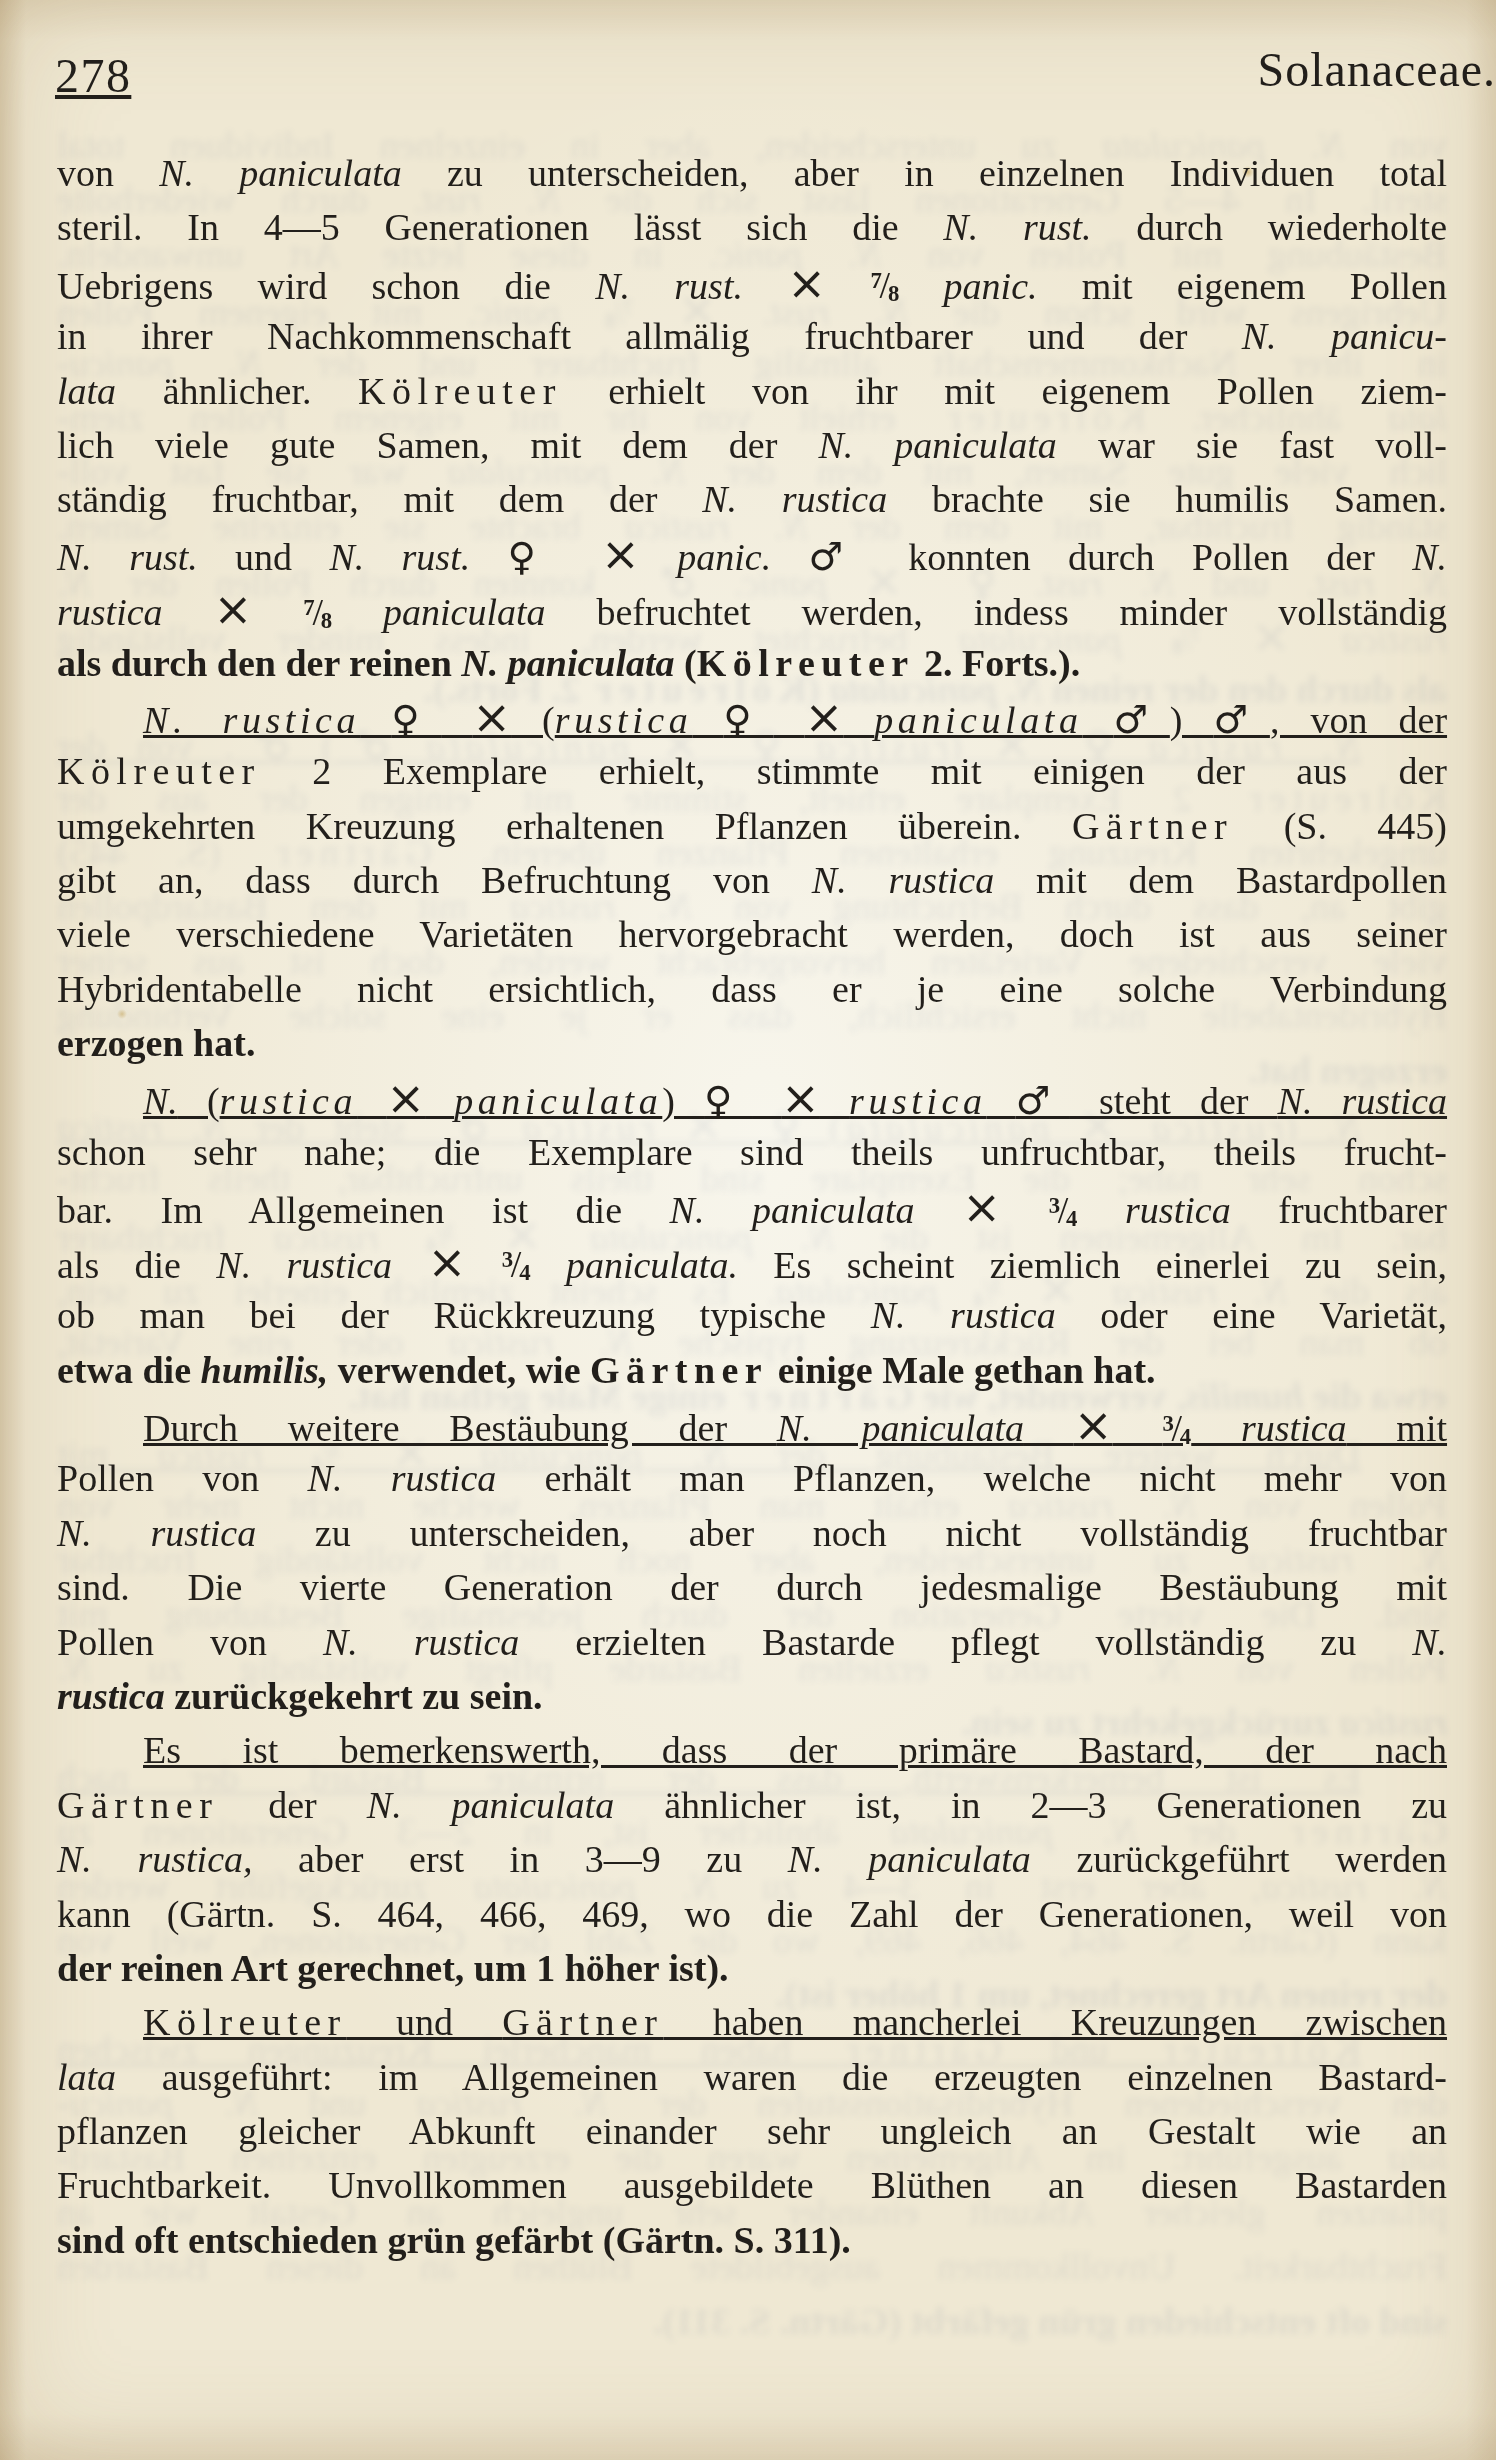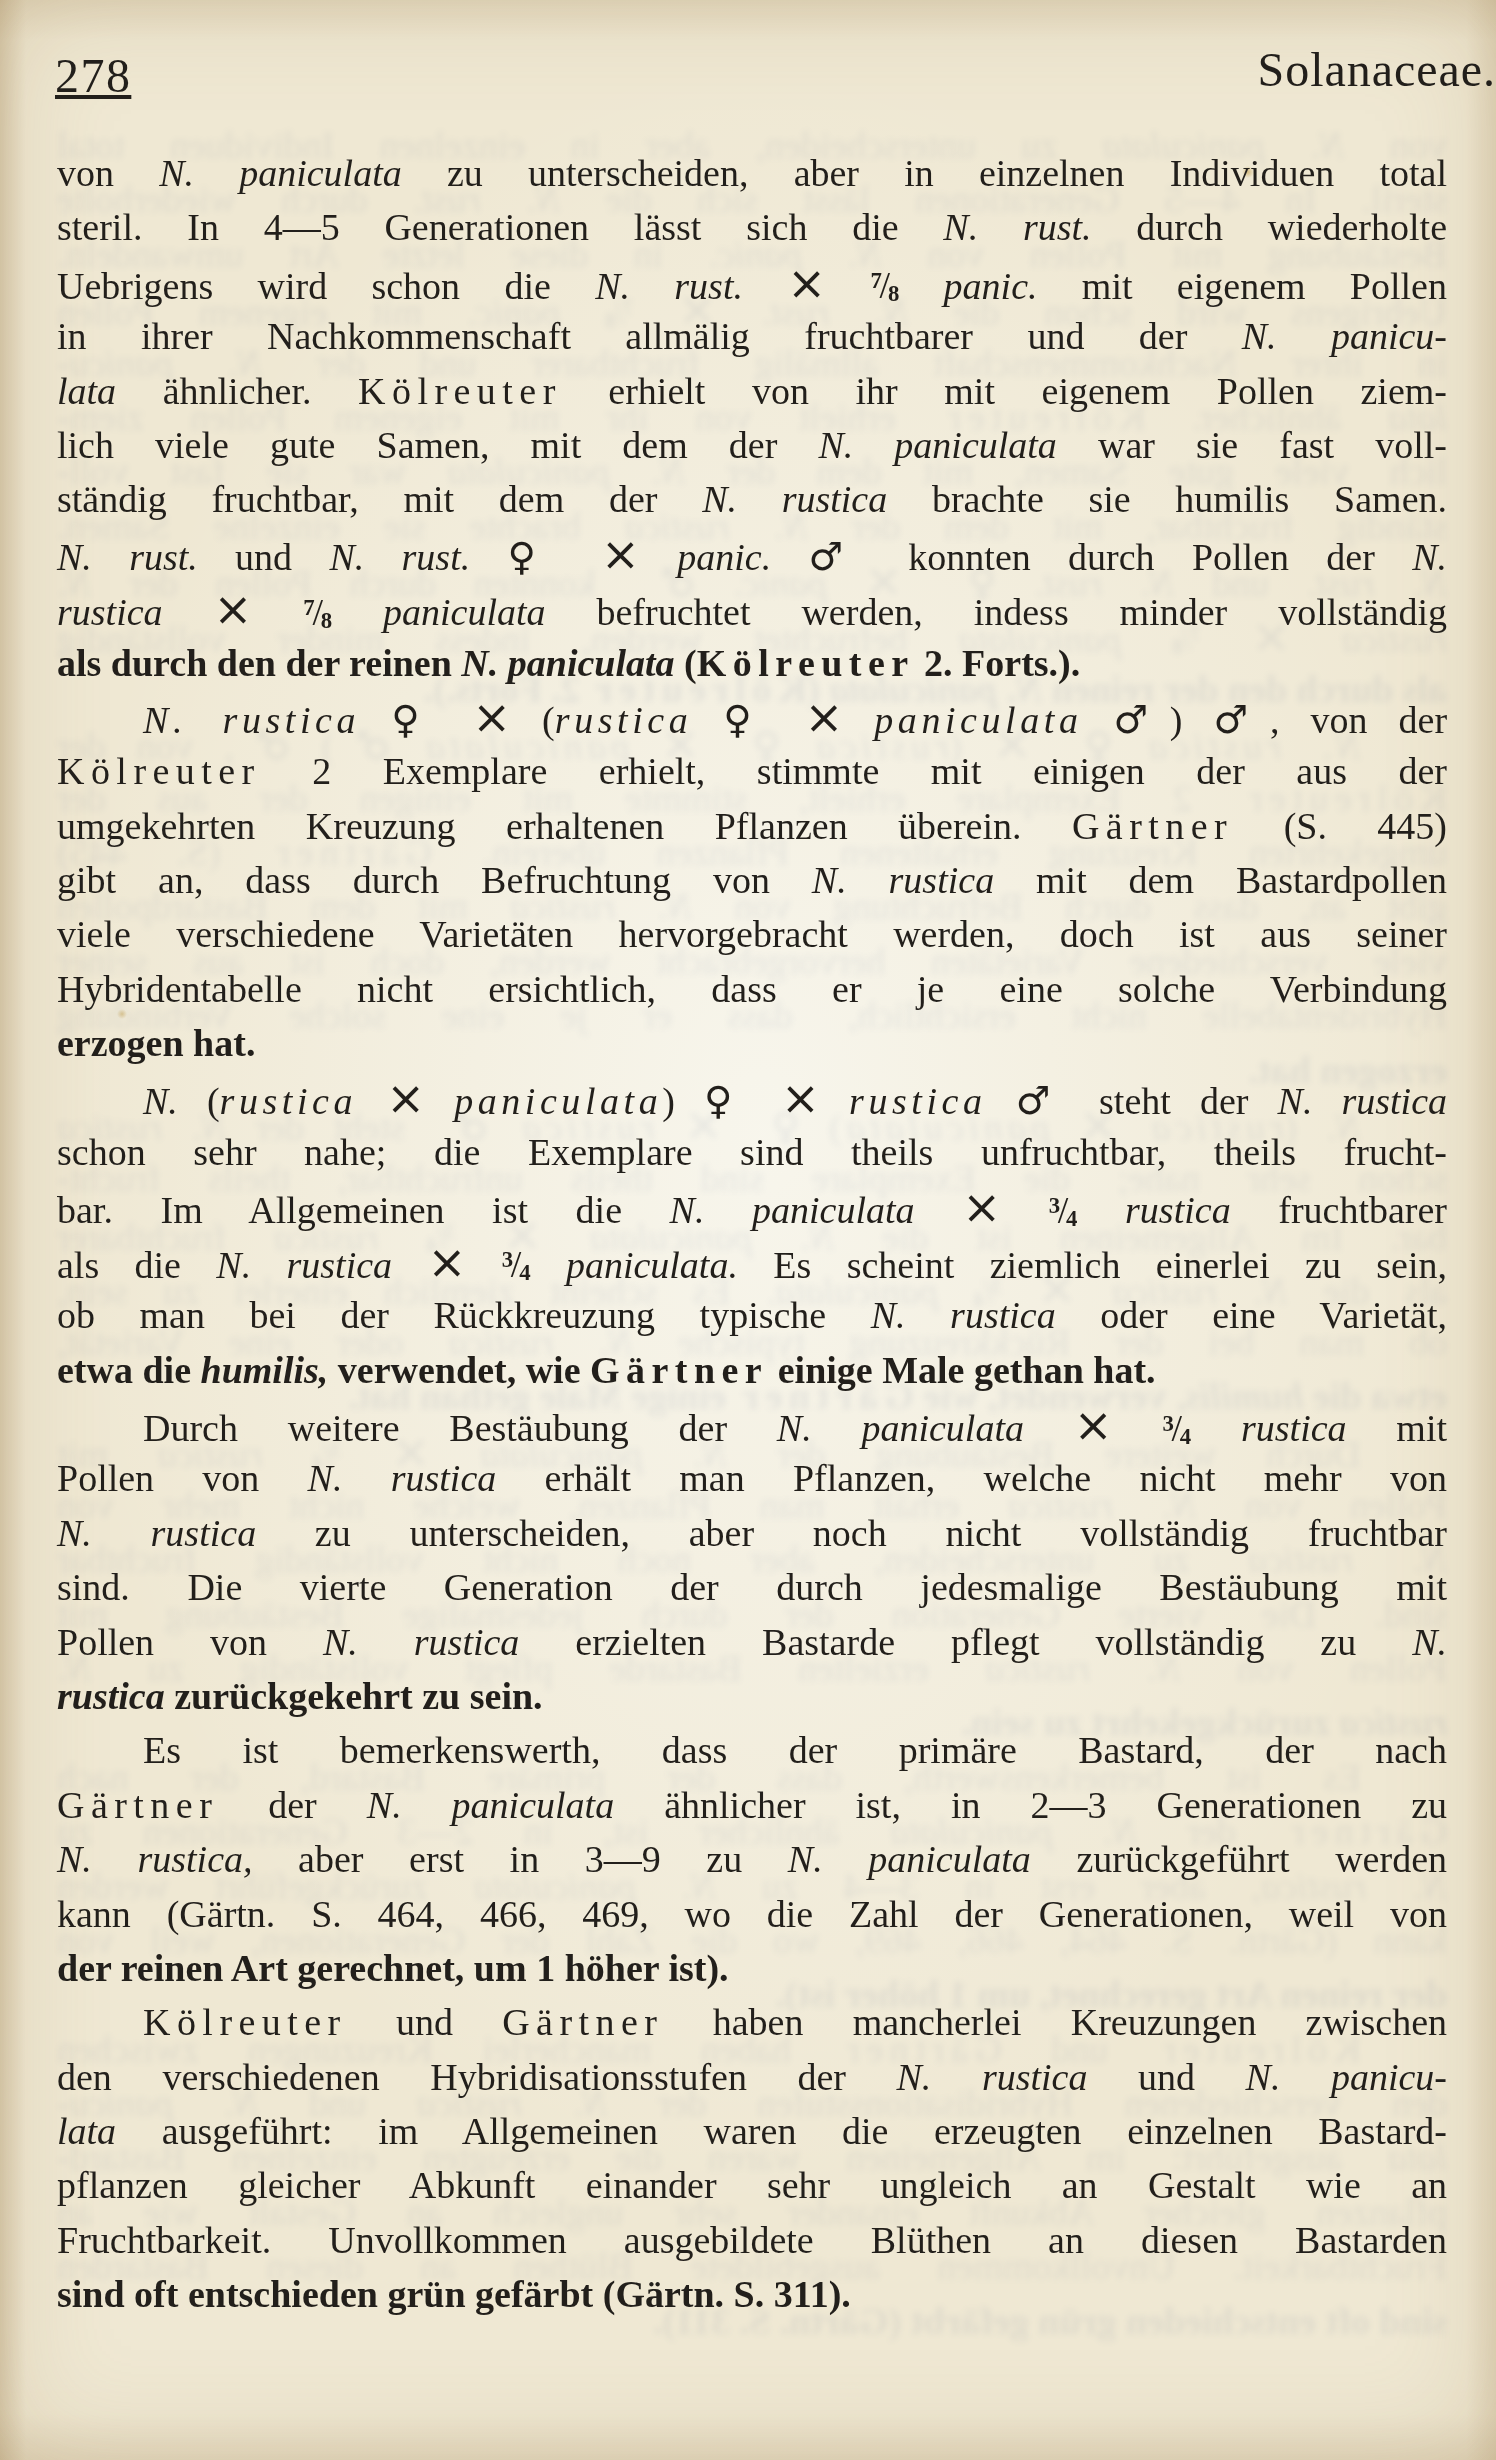--- a/index.html
+++ b/index.html
@@ -38,21 +38,21 @@
   .textblock{
     position:absolute;left:57px;top:146px;width:1390px;
     color:var(--ink);font-size:38px;
   }
   .line{
     line-height:54.4px;height:54.4px;
     text-align:justify;text-align-last:justify;
     white-space:nowrap;
   }
   .line.lastline{text-align-last:left;font-weight:bold;}
-  .line.indent{padding-left:86px;}
+  .line.indent{padding-left:86px;text-decoration:underline;}
   .s-i{font-style:italic;}
   .s-g{letter-spacing:.17em;}
   .s-is{font-style:italic;letter-spacing:.12em;}
   .s-sym{font-family:"DejaVu Sans",sans-serif;font-size:1.02em;}
   .s-cross{font-size:1.22em;}
   .frac sup{font-size:.60em;font-weight:bold;vertical-align:.42em;letter-spacing:0;}
   .frac sub{font-size:.60em;font-weight:bold;vertical-align:-.14em;letter-spacing:0;}
   .frac .fsl{margin:0 -0.06em;}
   
   .ghost{
@@ -144,19 +144,18 @@
       <div class="line"><span class="s-i">N. rustica</span><span class="s-n"> zu unterscheiden, aber noch nicht vollständig fruchtbar</span></div>
       <div class="line"><span class="s-n">sind. Die vierte Generation der durch jedesmalige Bestäubung mit</span></div>
       <div class="line"><span class="s-n">Pollen von </span><span class="s-i">N. rustica</span><span class="s-n"> erzielten Bastarde pflegt vollständig zu </span><span class="s-i">N.</span></div>
       <div class="line lastline"><span class="s-i">rustica</span><span class="s-n"> zurückgekehrt zu sein.</span></div>
       <div class="line indent"><span class="s-n">Es ist bemerkenswerth, dass der primäre Bastard, der nach</span></div>
       <div class="line"><span class="s-g">Gärtner</span><span class="s-n"> der </span><span class="s-i">N. paniculata</span><span class="s-n"> ähnlicher ist, in 2—3 Generationen zu</span></div>
       <div class="line"><span class="s-i">N. rustica,</span><span class="s-n"> aber erst in 3—9 zu </span><span class="s-i">N. paniculata</span><span class="s-n"> zurückgeführt werden</span></div>
       <div class="line"><span class="s-n">kann (Gärtn. S. 464, 466, 469, wo die Zahl der Generationen, weil von</span></div>
       <div class="line lastline"><span class="s-n">der reinen Art gerechnet, um 1 höher ist).</span></div>
       <div class="line indent"><span class="s-g">Kölreuter</span><span class="s-n"> und </span><span class="s-g">Gärtner</span><span class="s-n"> haben mancherlei Kreuzungen zwischen</span></div>
-      <div class="line"><span class="s-n">den verschiedenen Hybridisationsstufen der </span><span class="s-i">N. rustica</span><span class="s-n"> und </span><span class="s-i">N. panicu-</span></div>
       <div class="line"><span class="s-i">lata</span><span class="s-n"> ausgeführt: im Allgemeinen waren die erzeugten einzelnen Bastard-</span></div>
       <div class="line"><span class="s-n">pflanzen gleicher Abkunft einander sehr ungleich an Gestalt wie an</span></div>
       <div class="line"><span class="s-n">Fruchtbarkeit. Unvollkommen ausgebildete Blüthen an diesen Bastarden</span></div>
       <div class="line lastline"><span class="s-n">sind oft entschieden grün gefärbt (Gärtn. S. 311).</span></div>
     </div>
 </div>
 
 </body></html>

